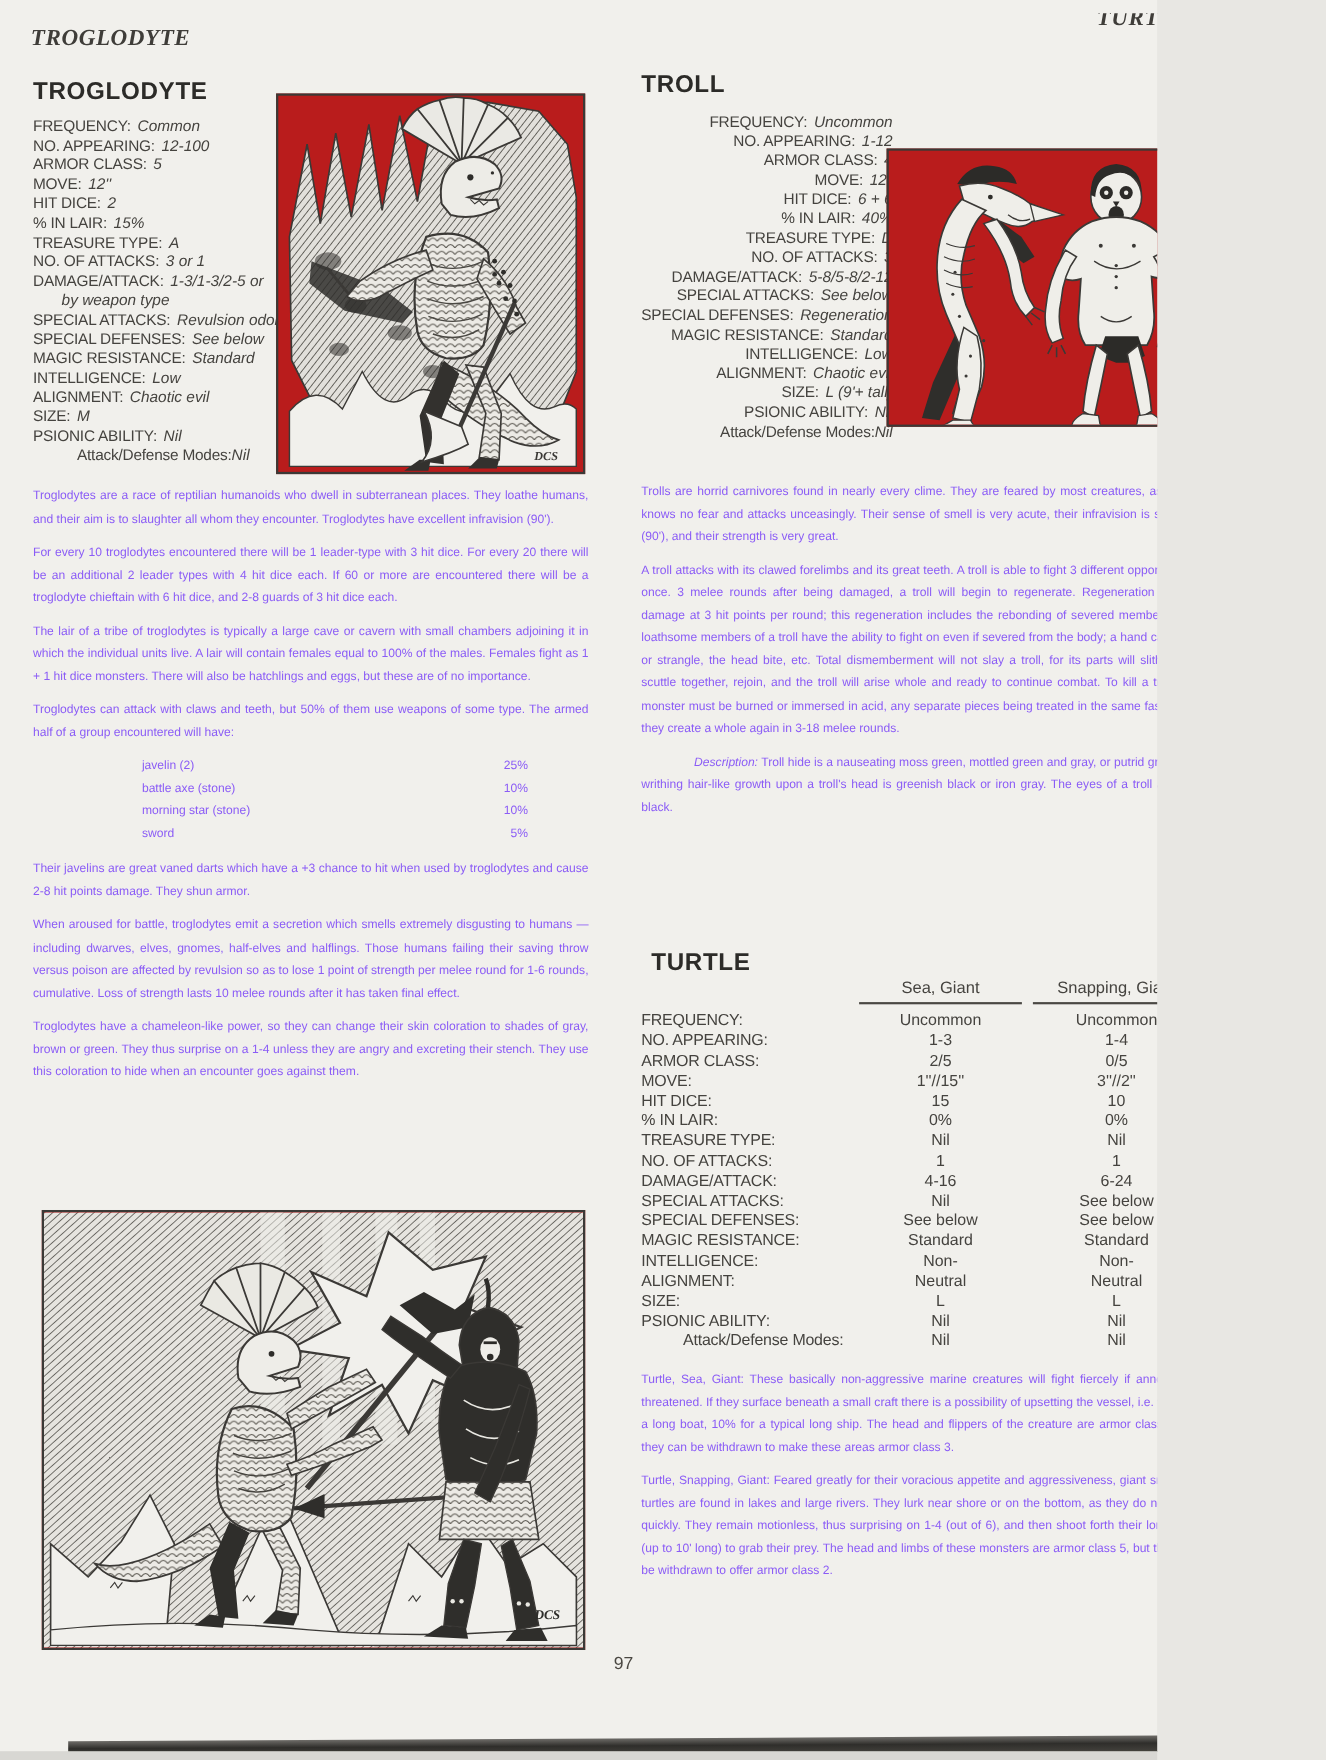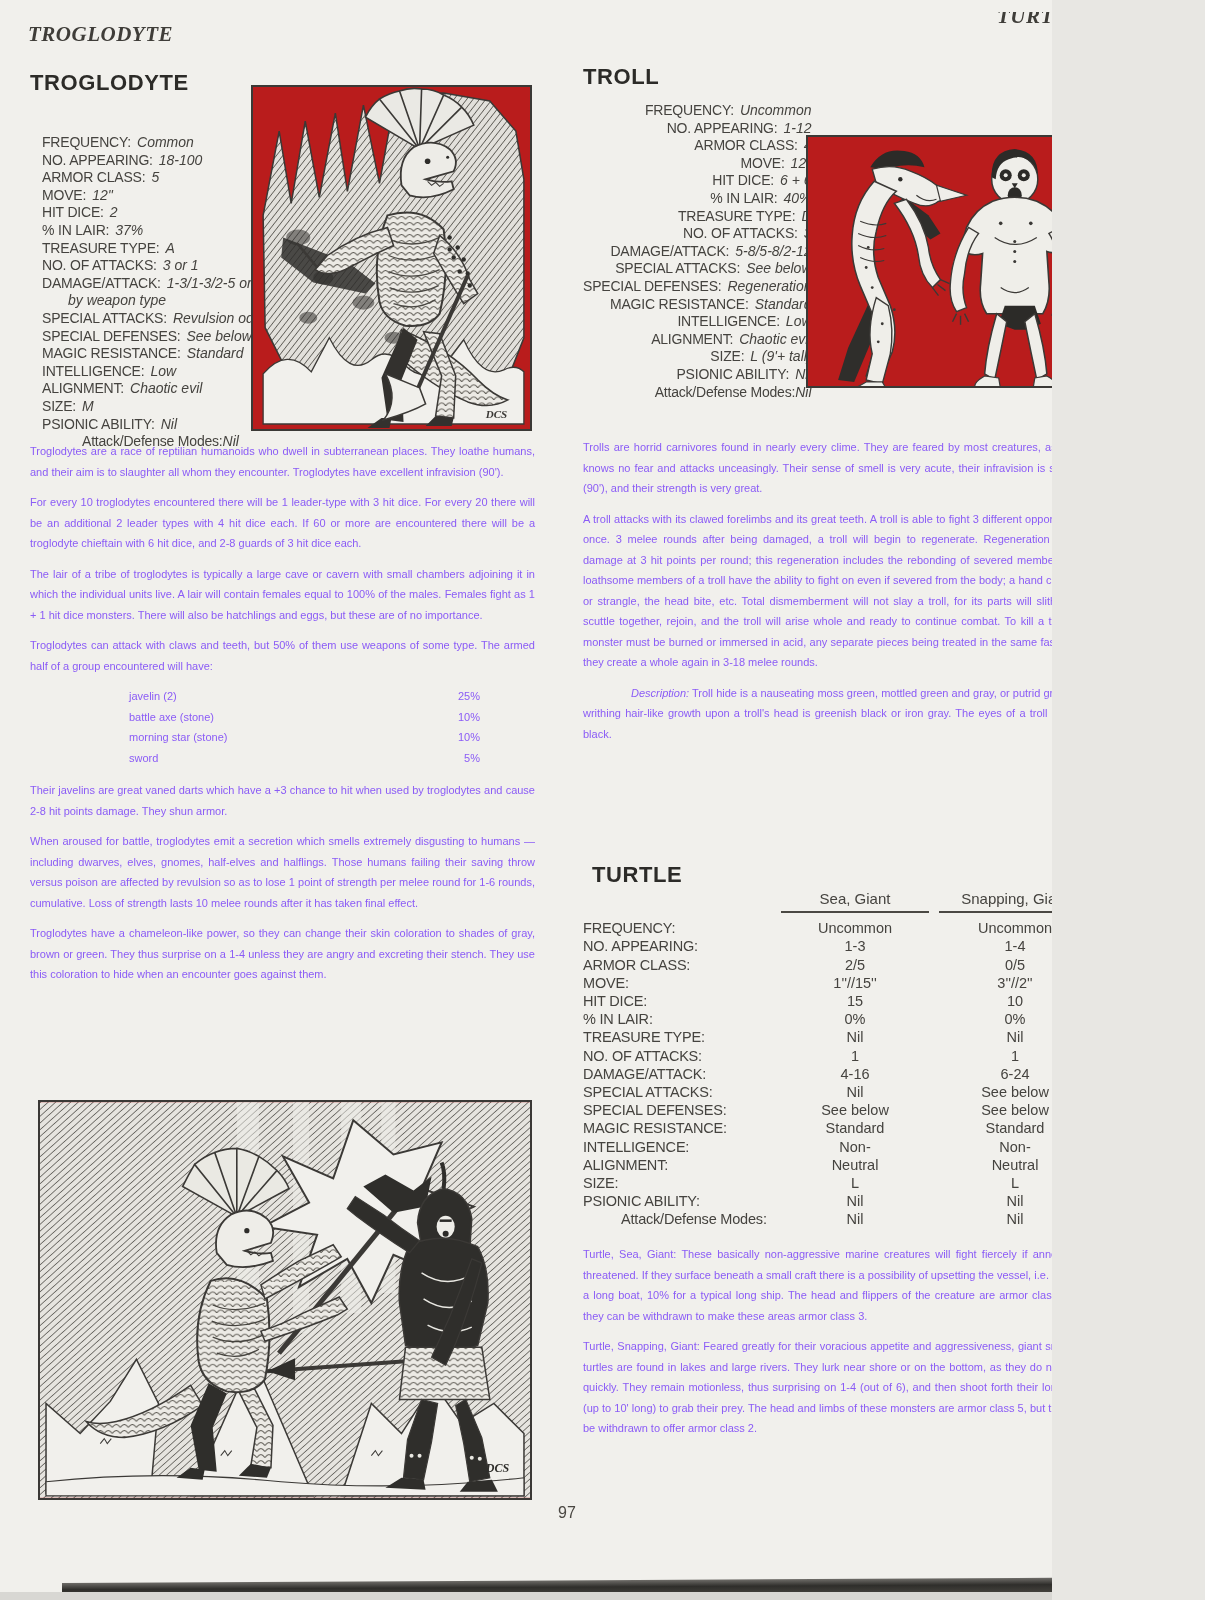--- a/index.html
+++ b/index.html
@@ -63,28 +63,28 @@
 
 <div id="page">
 
   <div id="rh-left" class="rh"><span>TROGLODYTE</span></div>
   <div id="rh-right" class="rh">
       <span>TURTLE</span>
     </div>
 
   <h1 class="sect" style="left:30px;top:70px;">TROGLODYTE</h1>
 
-  <div class="stats" style="left:42px;top:106px;margin-top:28px;">
+  <div class="stats" style="left:30px;top:106px;">
 
   <div class="stat-line"><span class="lbl">FREQUENCY:</span><span class="val">Common</span></div>
-      <div class="stat-line"><span class="lbl">NO. APPEARING:</span><span class="val">18-100</span></div>
+      <div class="stat-line"><span class="lbl">NO. APPEARING:</span><span class="val">12-100</span></div>
       <div class="stat-line"><span class="lbl">ARMOR CLASS:</span><span class="val">5</span></div>
       <div class="stat-line"><span class="lbl">MOVE:</span><span class="val">12''</span></div>
       <div class="stat-line"><span class="lbl">HIT DICE:</span><span class="val">2</span></div>
-      <div class="stat-line"><span class="lbl">% IN LAIR:</span><span class="val">37%</span></div>
+      <div class="stat-line"><span class="lbl">% IN LAIR:</span><span class="val">15%</span></div>
       <div class="stat-line"><span class="lbl">TREASURE TYPE:</span><span class="val">A</span></div>
       <div class="stat-line"><span class="lbl">NO. OF ATTACKS:</span><span class="val">3 or 1</span></div>
       <div class="stat-line"><span class="lbl">DAMAGE/ATTACK:</span><span class="val">1-3/1-3/2-5 or</span></div>
       <div class="stat-line ind1"><span class="lbl"></span><span class="val">by weapon type</span></div>
       <div class="stat-line"><span class="lbl">SPECIAL ATTACKS:</span><span class="val">Revulsion odor</span></div>
       <div class="stat-line"><span class="lbl">SPECIAL DEFENSES:</span><span class="val">See below</span></div>
       <div class="stat-line"><span class="lbl">MAGIC RESISTANCE:</span><span class="val">Standard</span></div>
       <div class="stat-line"><span class="lbl">INTELLIGENCE:</span><span class="val">Low</span></div>
       <div class="stat-line"><span class="lbl">ALIGNMENT:</span><span class="val">Chaotic evil</span></div>
       <div class="stat-line"><span class="lbl">SIZE:</span><span class="val">M</span></div>

